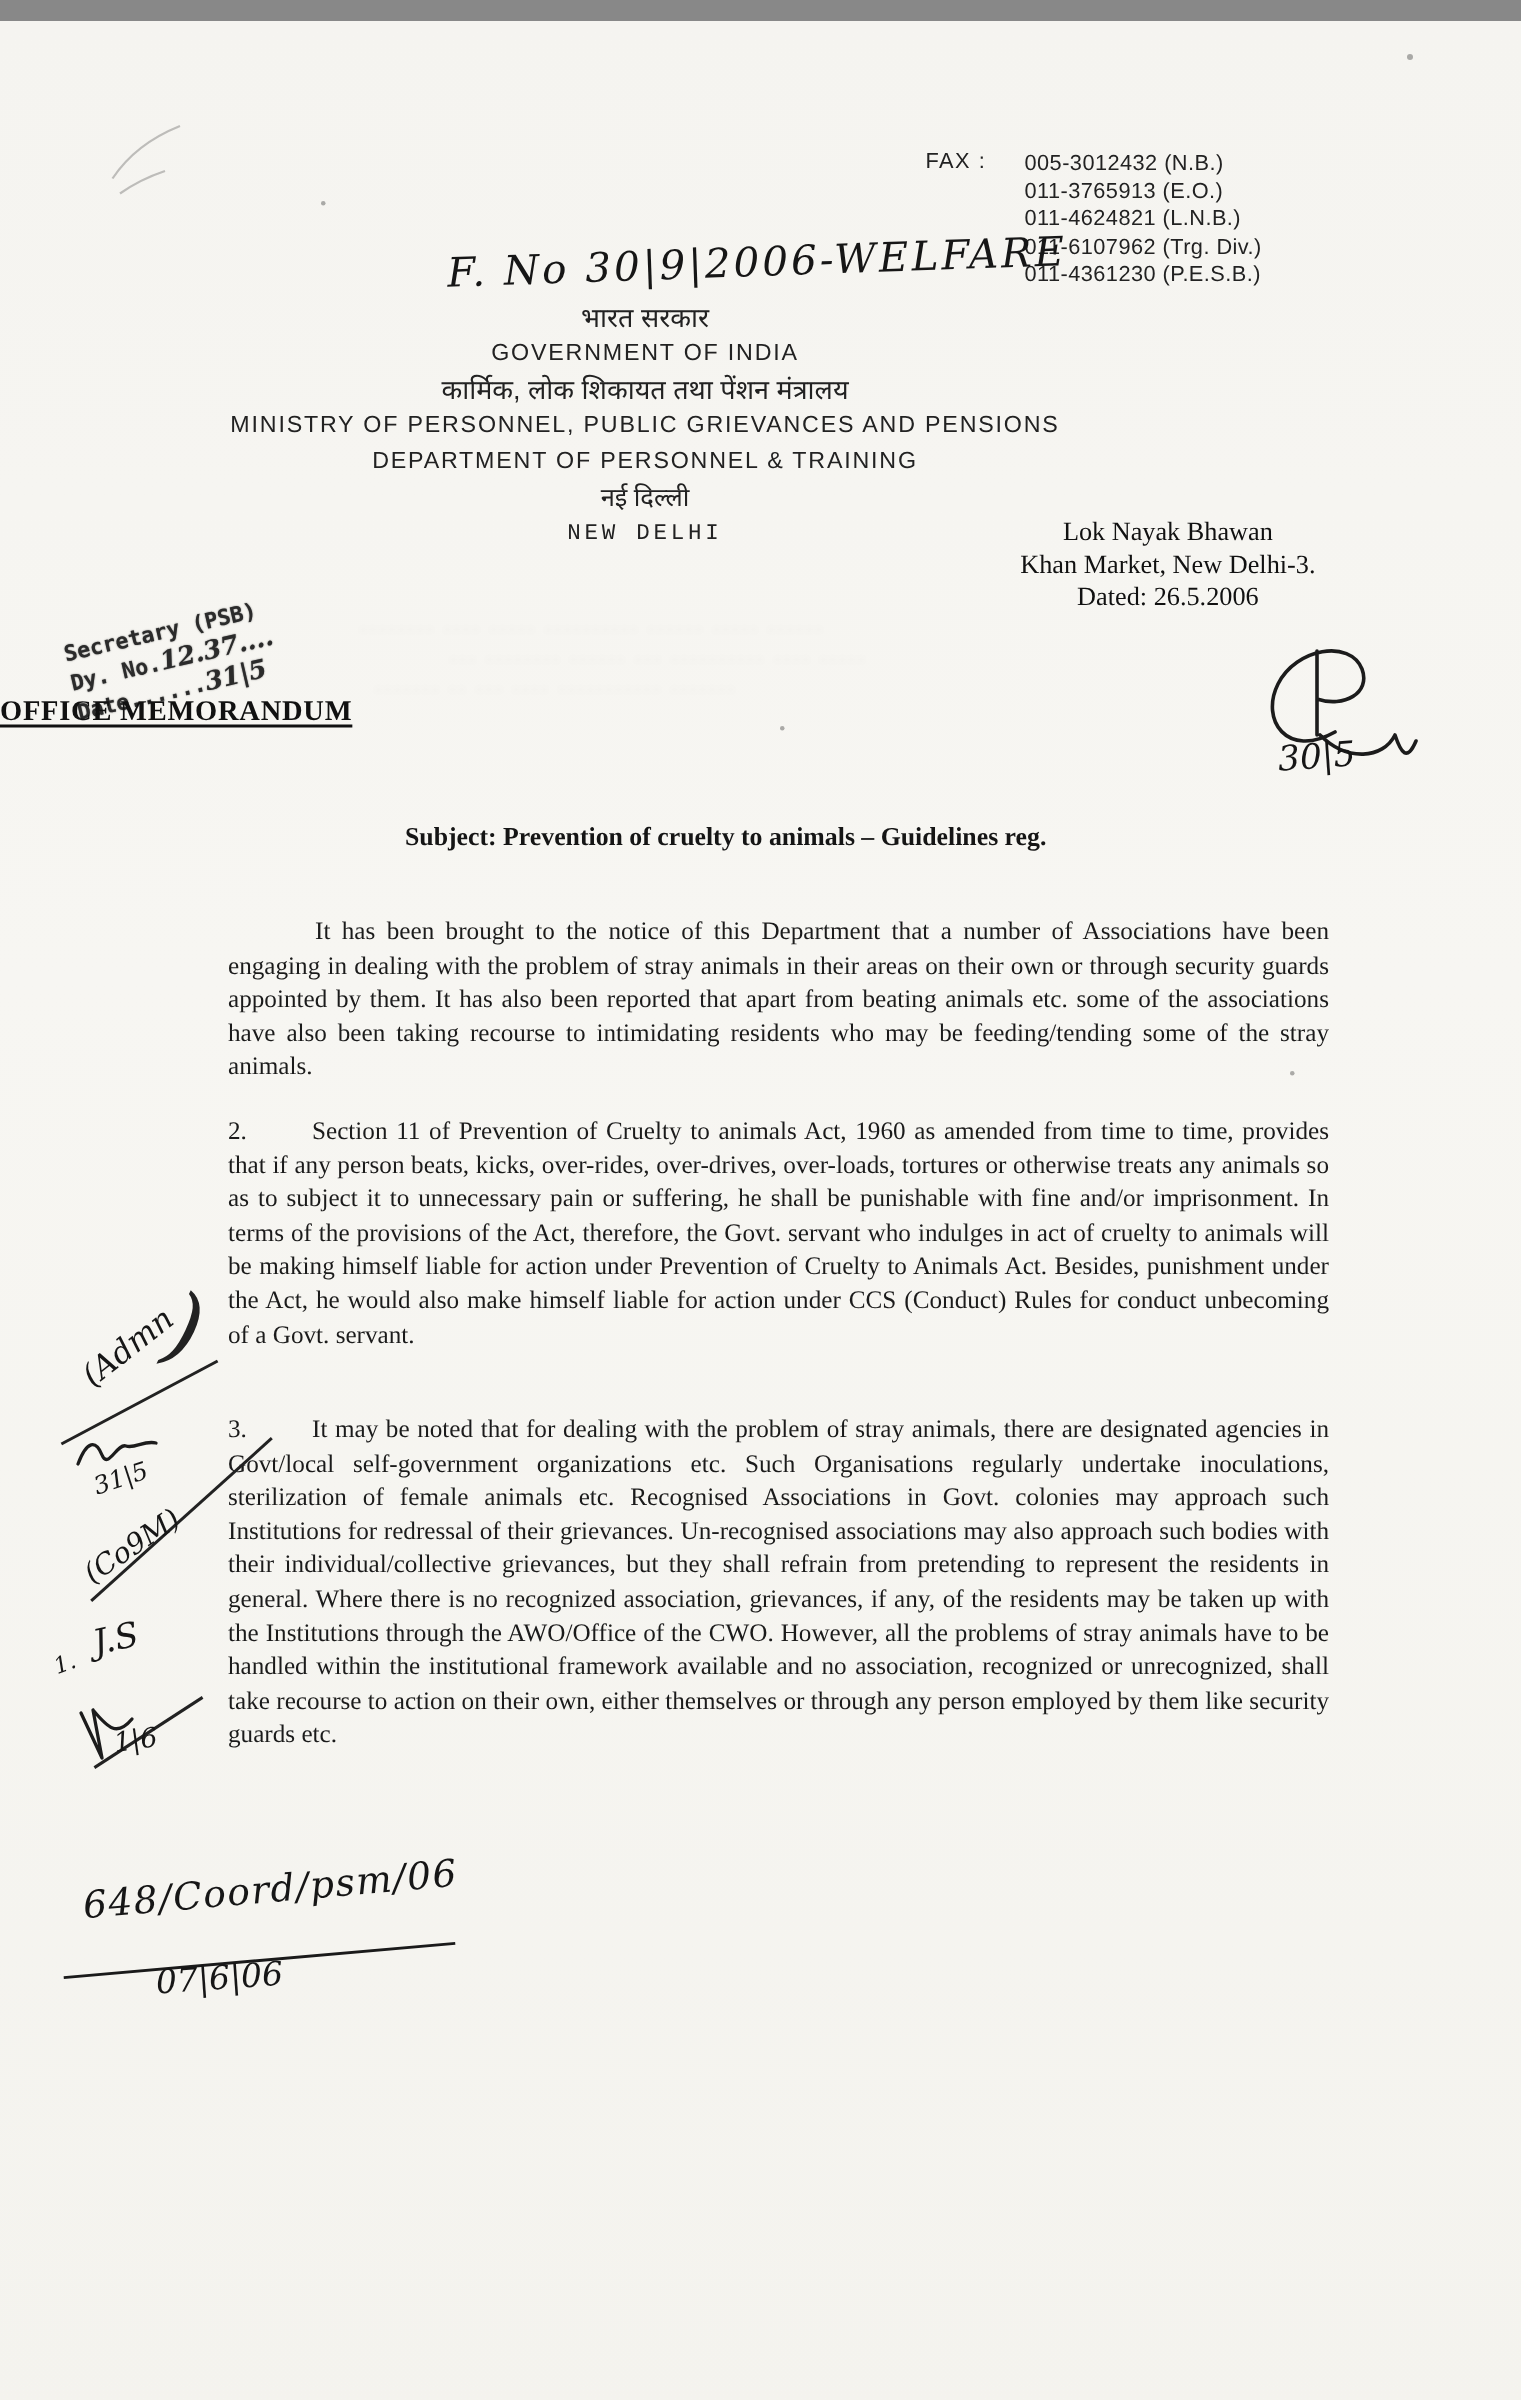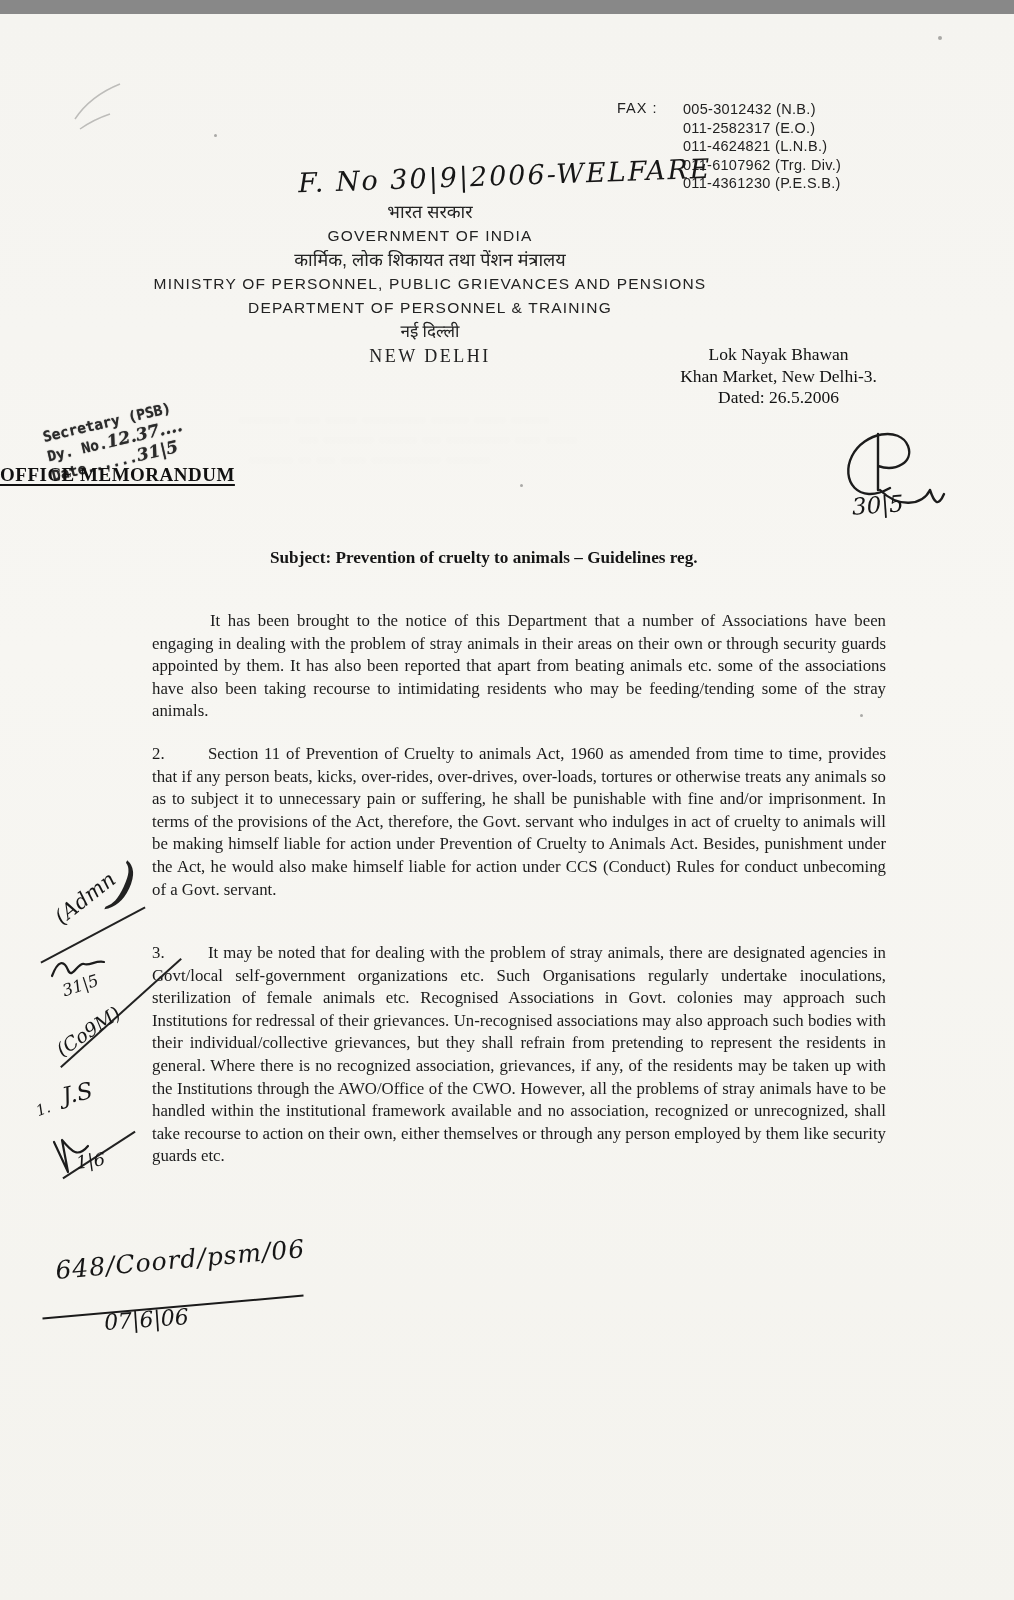--- a/index.html
+++ b/index.html
@@ -10,21 +10,21 @@
   }
   
   .fax-block{position:absolute;left:683px;top:86px;font-family:"Liberation Sans",sans-serif;
     font-size:14.5px;line-height:18.6px;color:#222;letter-spacing:.3px;}
   .fax-label{position:absolute;left:617px;top:86px;font-family:"Liberation Sans",sans-serif;
     font-size:14.5px;color:#222;letter-spacing:1px;}
   .letterhead{position:absolute;left:60px;top:186px;width:740px;text-align:center;color:#222;}
   .hl-hi{font-size:18px;line-height:24px;font-family:Liberation Sans, sans-serif;}
   .hl-en{font-family:"Liberation Sans",sans-serif;font-size:15.5px;line-height:24px;letter-spacing:1.2px;}
   .city-hi{font-size:17px;line-height:24px;}
-  .city-en{font-family:Liberation Serif, serif;font-size:18px;line-height:24px;letter-spacing:2.5px;}
+  .city-en{font-family:Liberation Mono, monospace;font-size:15px;line-height:24px;letter-spacing:2.5px;}
   .address{position:absolute;right:137px;top:330px;text-align:center;font-size:17.5px;line-height:21.5px;color:#111;}
   .memo-title{position:absolute;left:0;top:450px;width:964px;}
   .memo-title span{font-weight:bold;font-size:19px;letter-spacing:.5px;
     text-decoration:underline;text-decoration-thickness:2px;text-underline-offset:3px;color:#111;}
   .subject{position:absolute;left:270px;top:534px;font-weight:bold;font-size:17.2px;color:#151515;}
   .body-par{position:absolute;left:152px;width:734px;font-size:16.8px;line-height:22.6px;
     text-align:justify;color:#1b1b1b;}
   .p1{top:596px;text-indent:58px;}
   .p2{top:729px;}
   .p3{top:928px;}
@@ -73,21 +73,21 @@
     <path d="M5,45 C 15,30 30,18 50,10 M 10,55 C 20,48 28,44 40,40" stroke="rgba(60,60,60,.3)" stroke-width="1.5" fill="none"></path>
   </svg>
   <span class="speck" style="left:938px;top:22px;width:4px;height:4px;"></span>
   <span class="speck" style="left:214px;top:120px;width:3px;height:3px;"></span>
   <span class="speck" style="left:520px;top:470px;width:3px;height:3px;"></span>
   <span class="speck" style="left:860px;top:700px;width:3px;height:3px;"></span>
 
   <div class="fax-label">FAX :</div>
   <div class="fax-block">
     <div>005-3012432 (N.B.)</div>
-    <div>011-2582317 (E.O.)</div>
+    <div>011-3765913 (E.O.)</div>
     <div>011-4624821 (L.N.B.)</div>
     <div>011-6107962 (Trg. Div.)</div>
     <div>011-4361230 (P.E.S.B.)</div>
   </div>
 
   <div class="hand fno">F. No 30|9|2006-WELFARE</div>
 
   <div class="letterhead">
     <div class="hl-hi">भारत सरकार</div>
     <div class="hl-en">GOVERNMENT OF INDIA</div>

